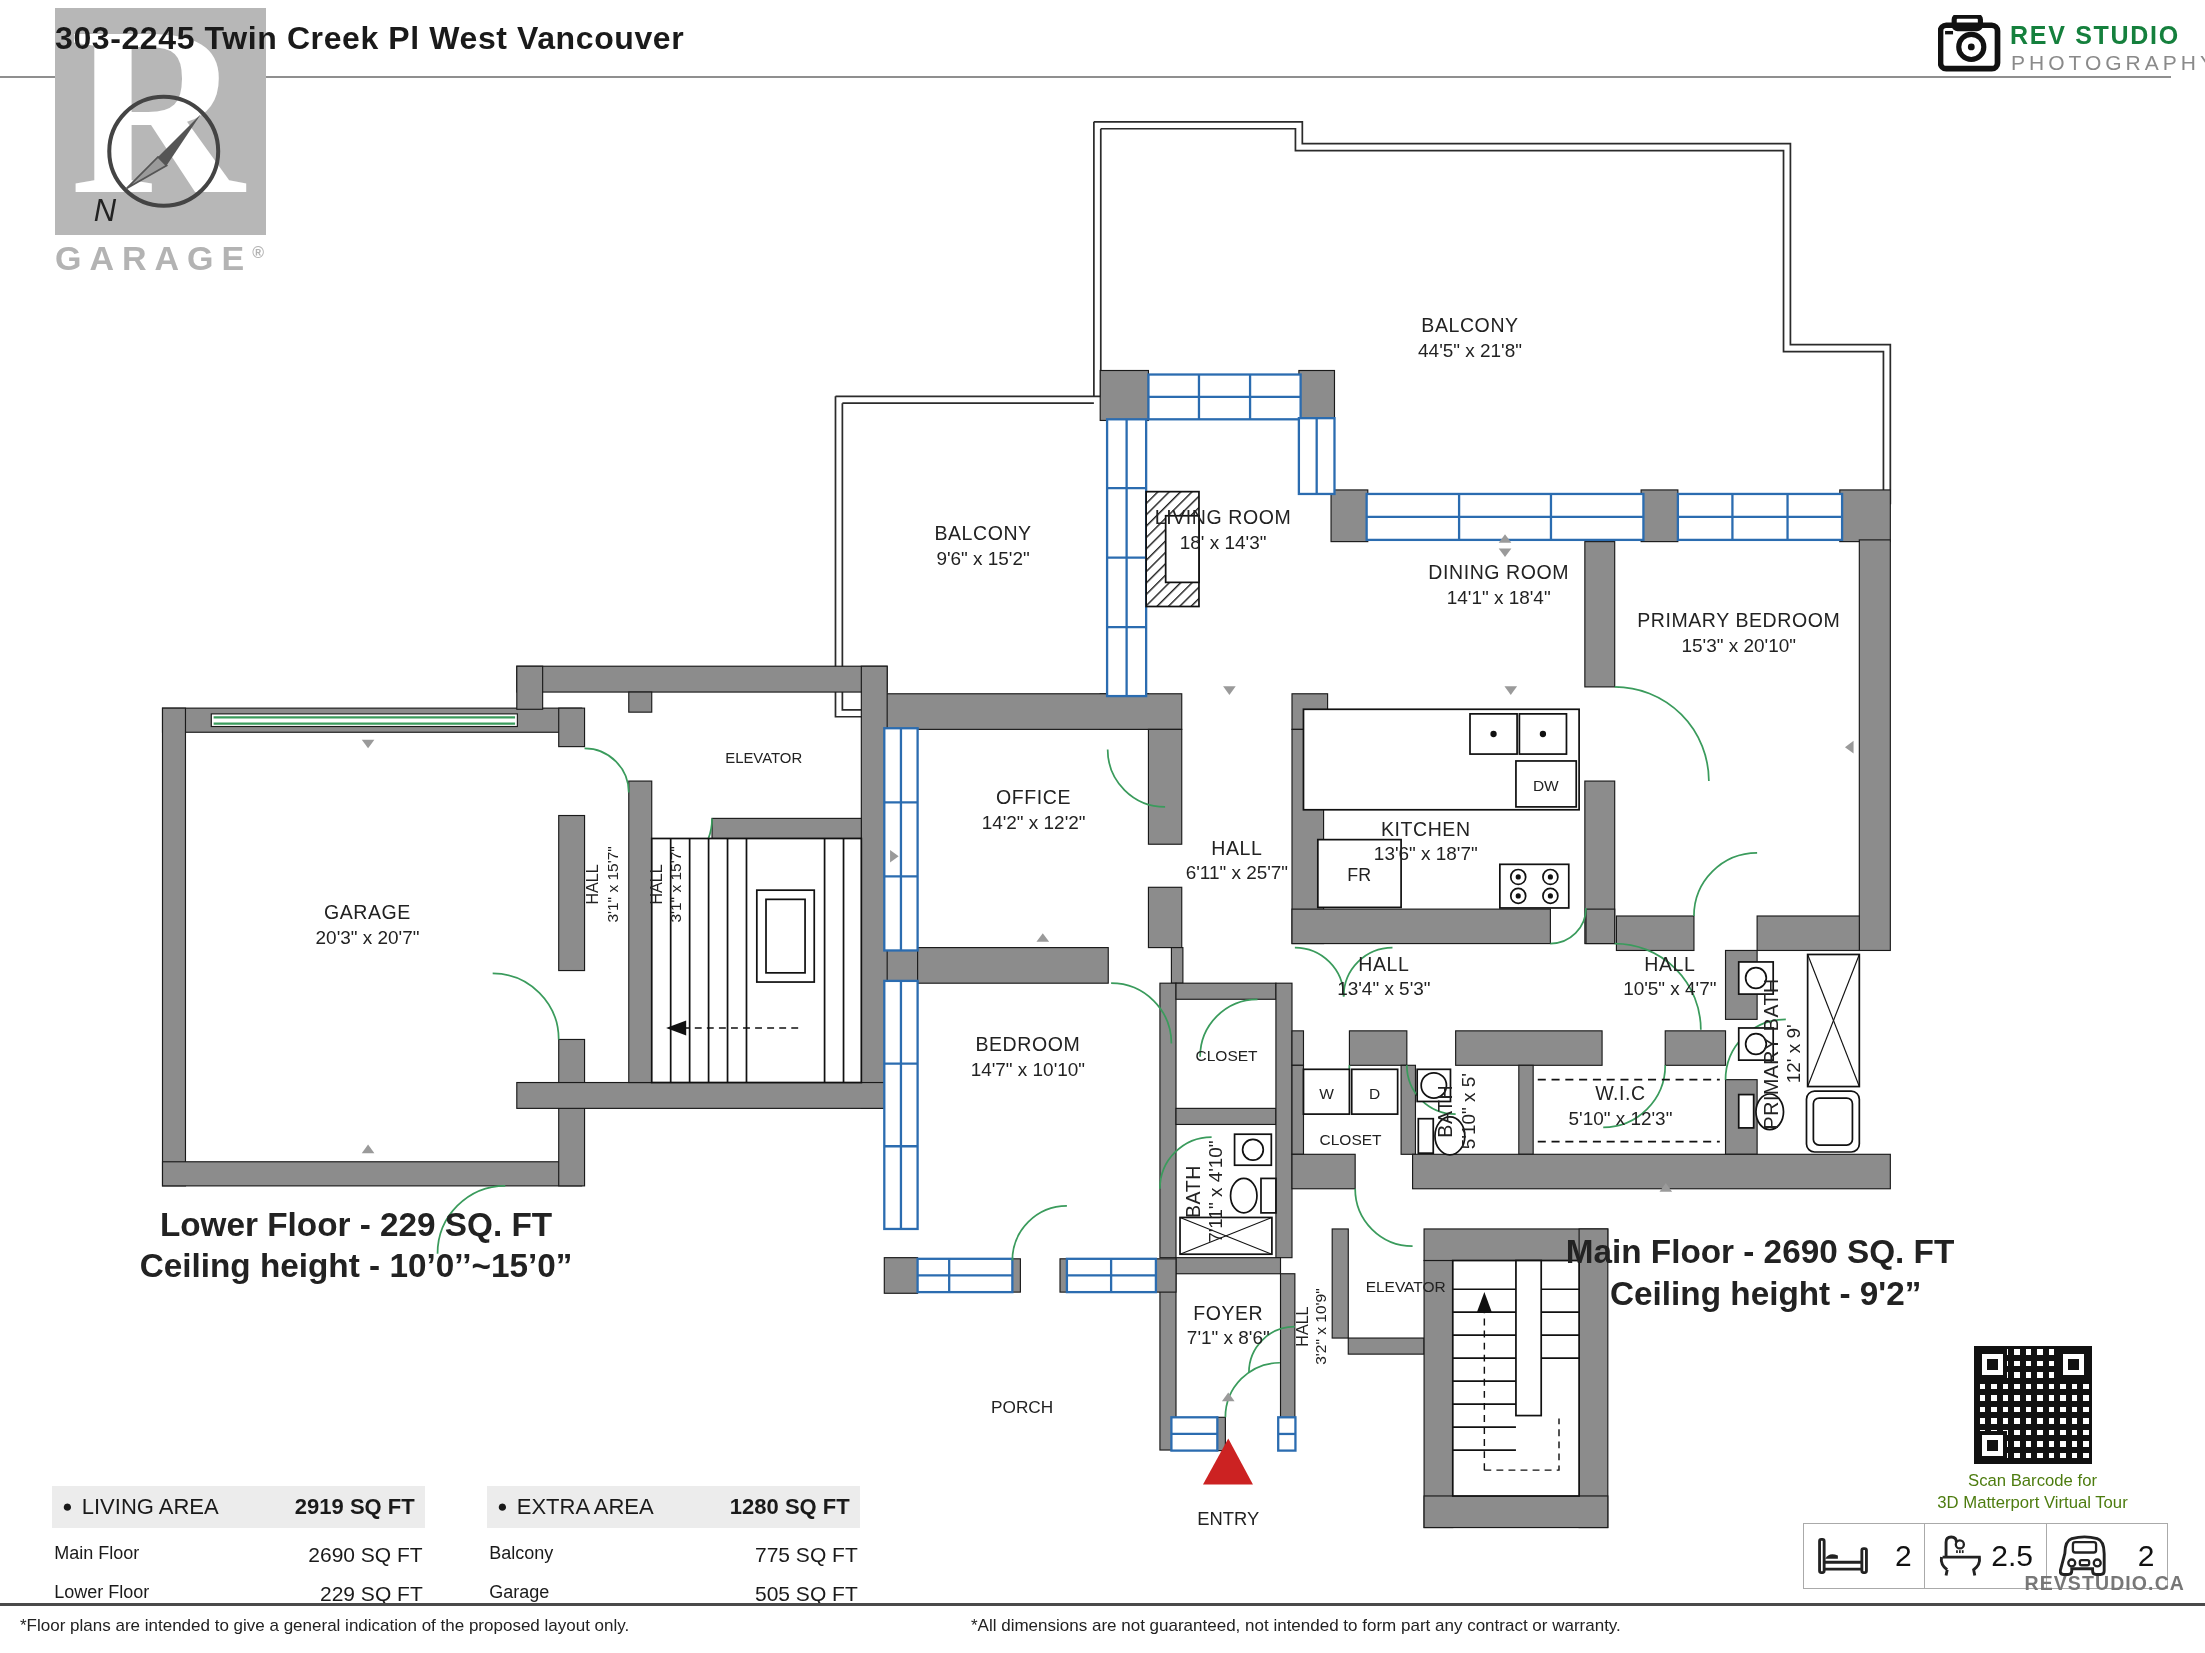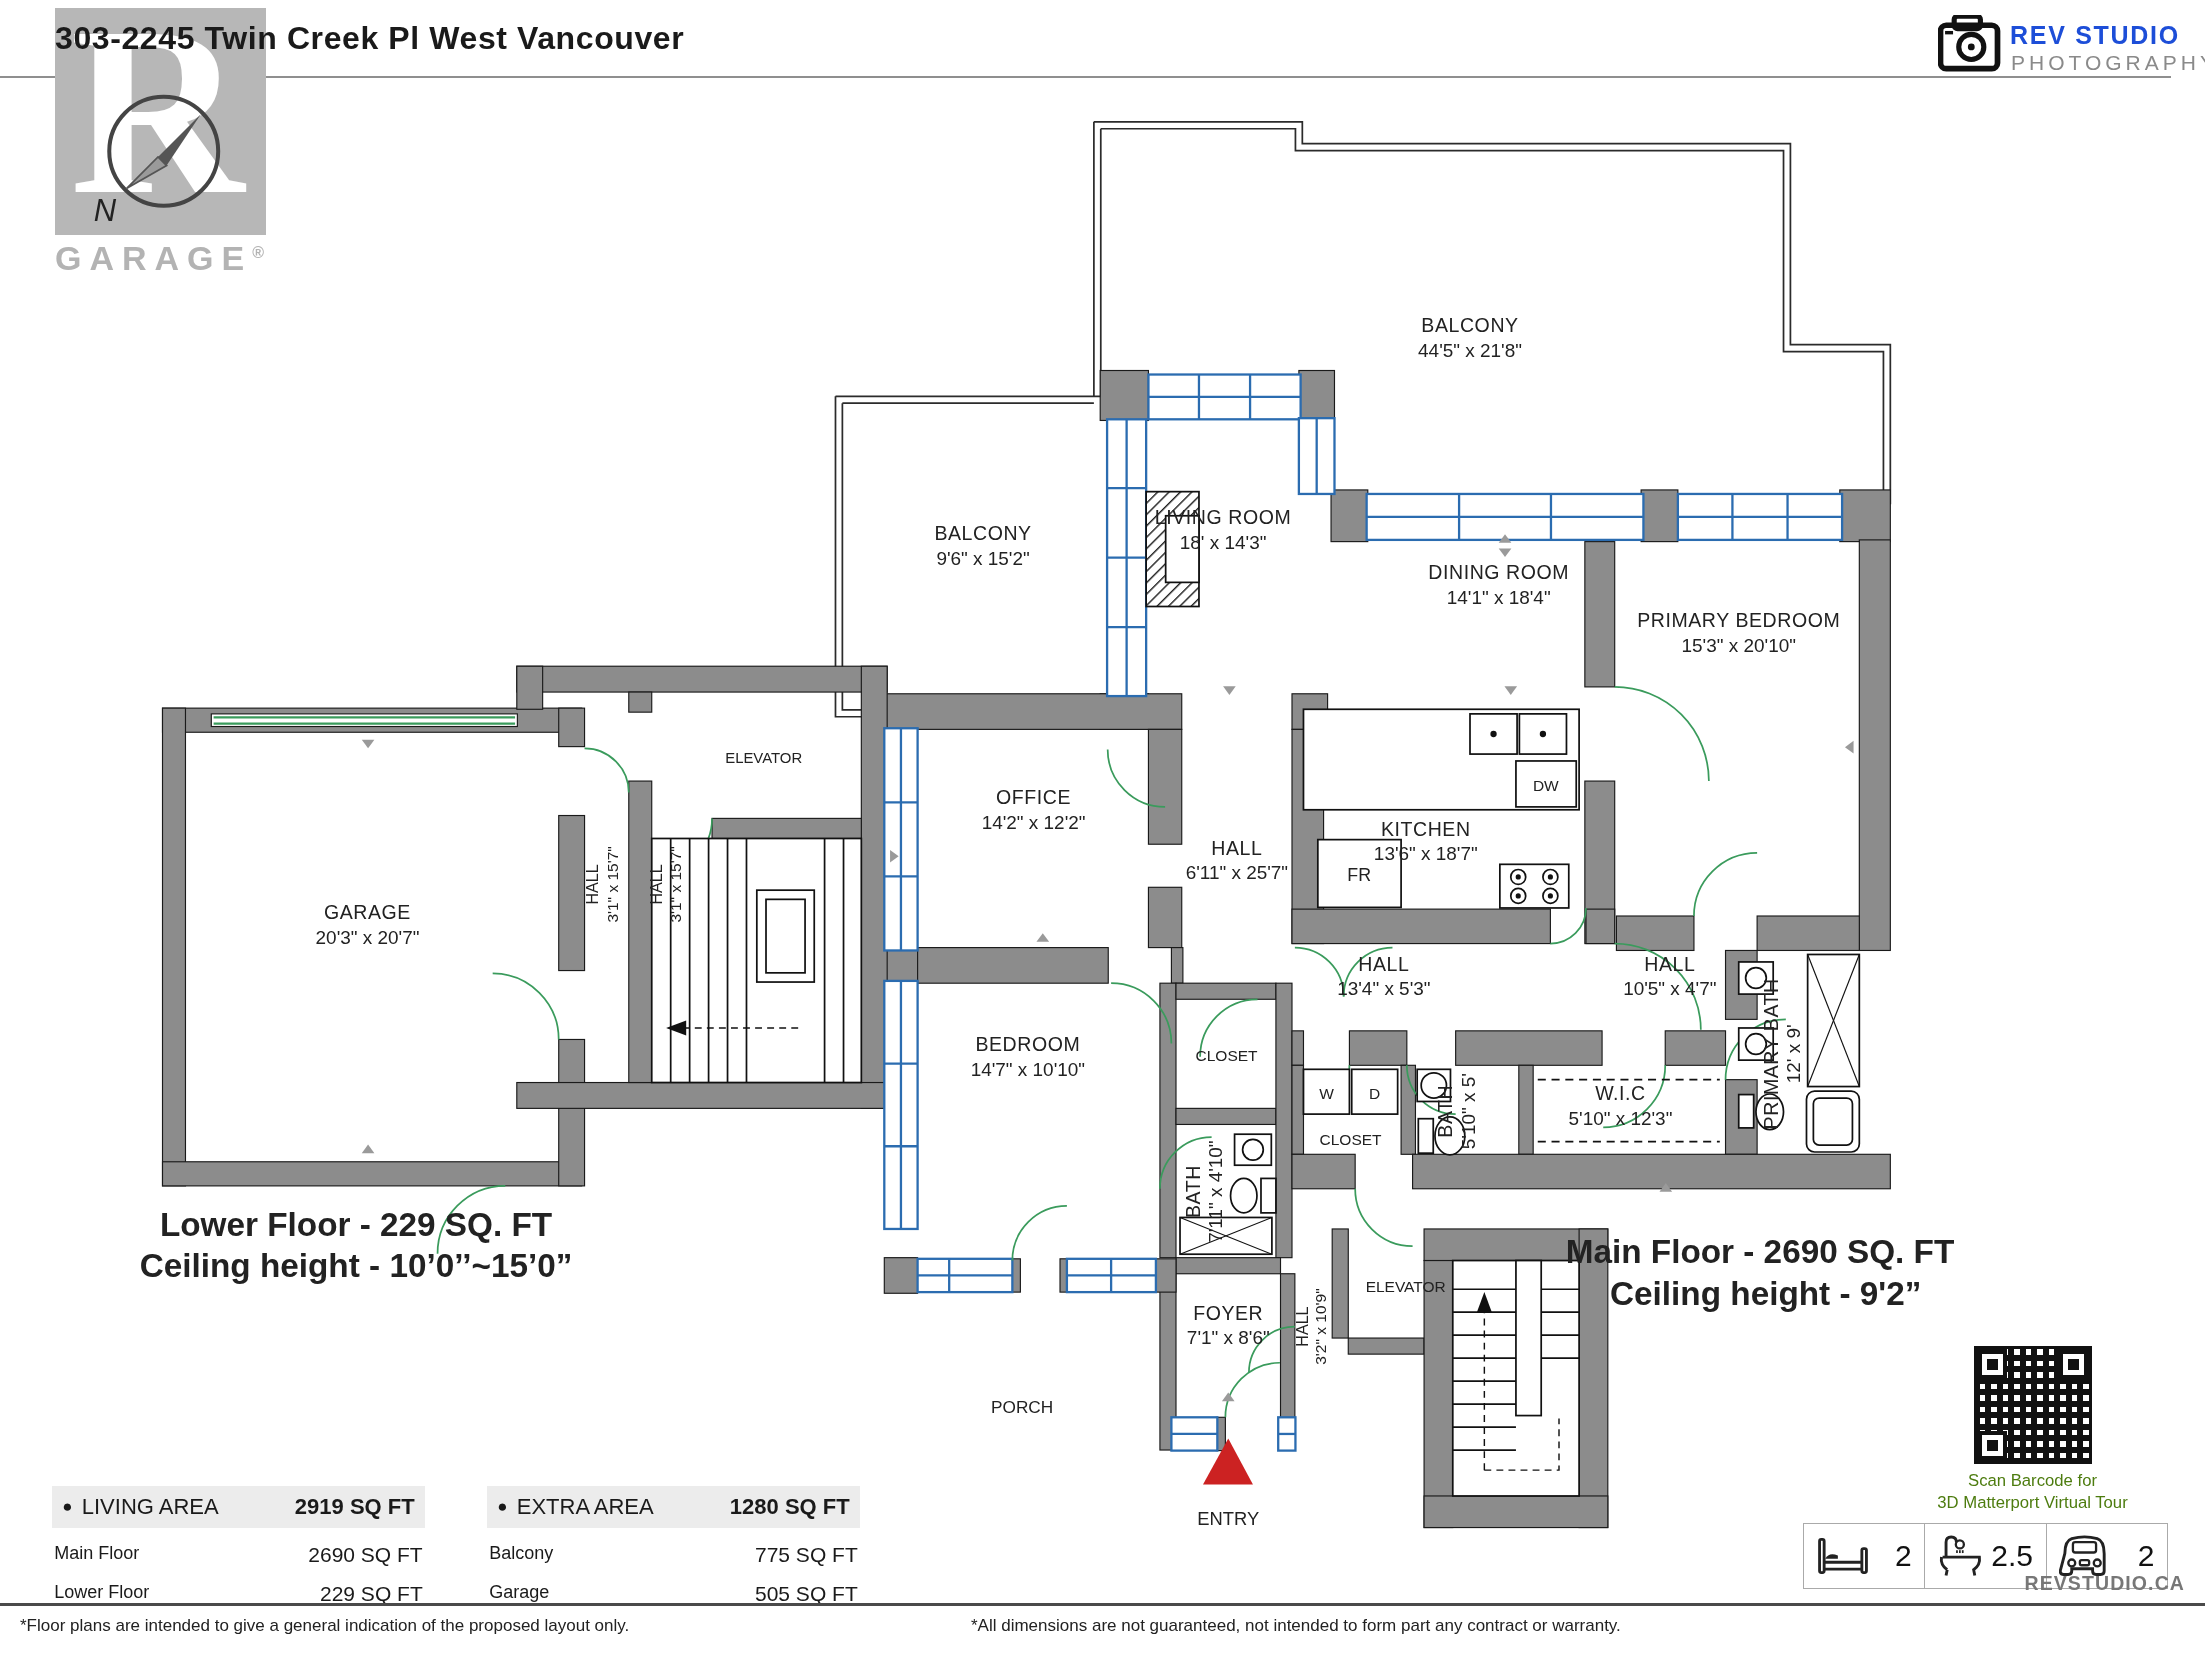--- a/index.html
+++ b/index.html
@@ -9,21 +9,21 @@
   #title{left:55px;top:20px;font-size:32px;font-weight:bold;letter-spacing:0.6px;z-index:5;text-align:right;}
   #header-rule{left:0;top:76px;width:2171px;height:1.7px;background:#8f8f8f;}
   
   #realtor{left:55px;top:8px;width:211px;height:276px;z-index:1;}
   #realtor .rbox{position:absolute;left:0;top:0;width:211px;height:227px;background:#b7b7b7;}
   #realtor .rletter{position:absolute;left:15px;top:-36px;font-size:241px;font-weight:bold;color:#fff;font-family:"Liberation Serif",serif;}
   #realtor .word{position:absolute;left:0;top:231px;font-size:34px;letter-spacing:8px;color:#b3b3b3;font-weight:bold;}
   #realtor sup{font-size:16px;}
   
   #brand{right:20px;top:10.3px;width:247px;height:63px;}
-  #brand .bname{position:absolute;left:72px;top:10.3px;font-size:25px;font-weight:bold;letter-spacing:1.7px;color:#1d4ed8;}
+  #brand .bname{position:absolute;left:72px;top:10.3px;font-size:25px;font-weight:bold;letter-spacing:1.7px;color:#15803d;}
   #brand .bsub{position:absolute;left:73px;top:41px;font-size:21px;letter-spacing:4px;color:#8a8a8a;}
   
   .tbl{width:373px;}
   .tbl .hd{display:flex;align-items:center;background:#ececec;height:42px;padding:0 10.3px;box-sizing:border-box;}
   .tbl .hd .dot{font-size:17px;margin-right:9.2px;}
   .tbl .hd .lab{font-size:22px;font-weight:normal;flex:1;}
   .tbl .hd .val{font-size:22px;font-weight:bold;}
   .tbl .rw{display:flex;padding:0 2.3px;margin-top:15px;}
   .tbl .rw .lab{font-size:18px;flex:1;}
   .tbl .rw .val{font-size:21px;}

